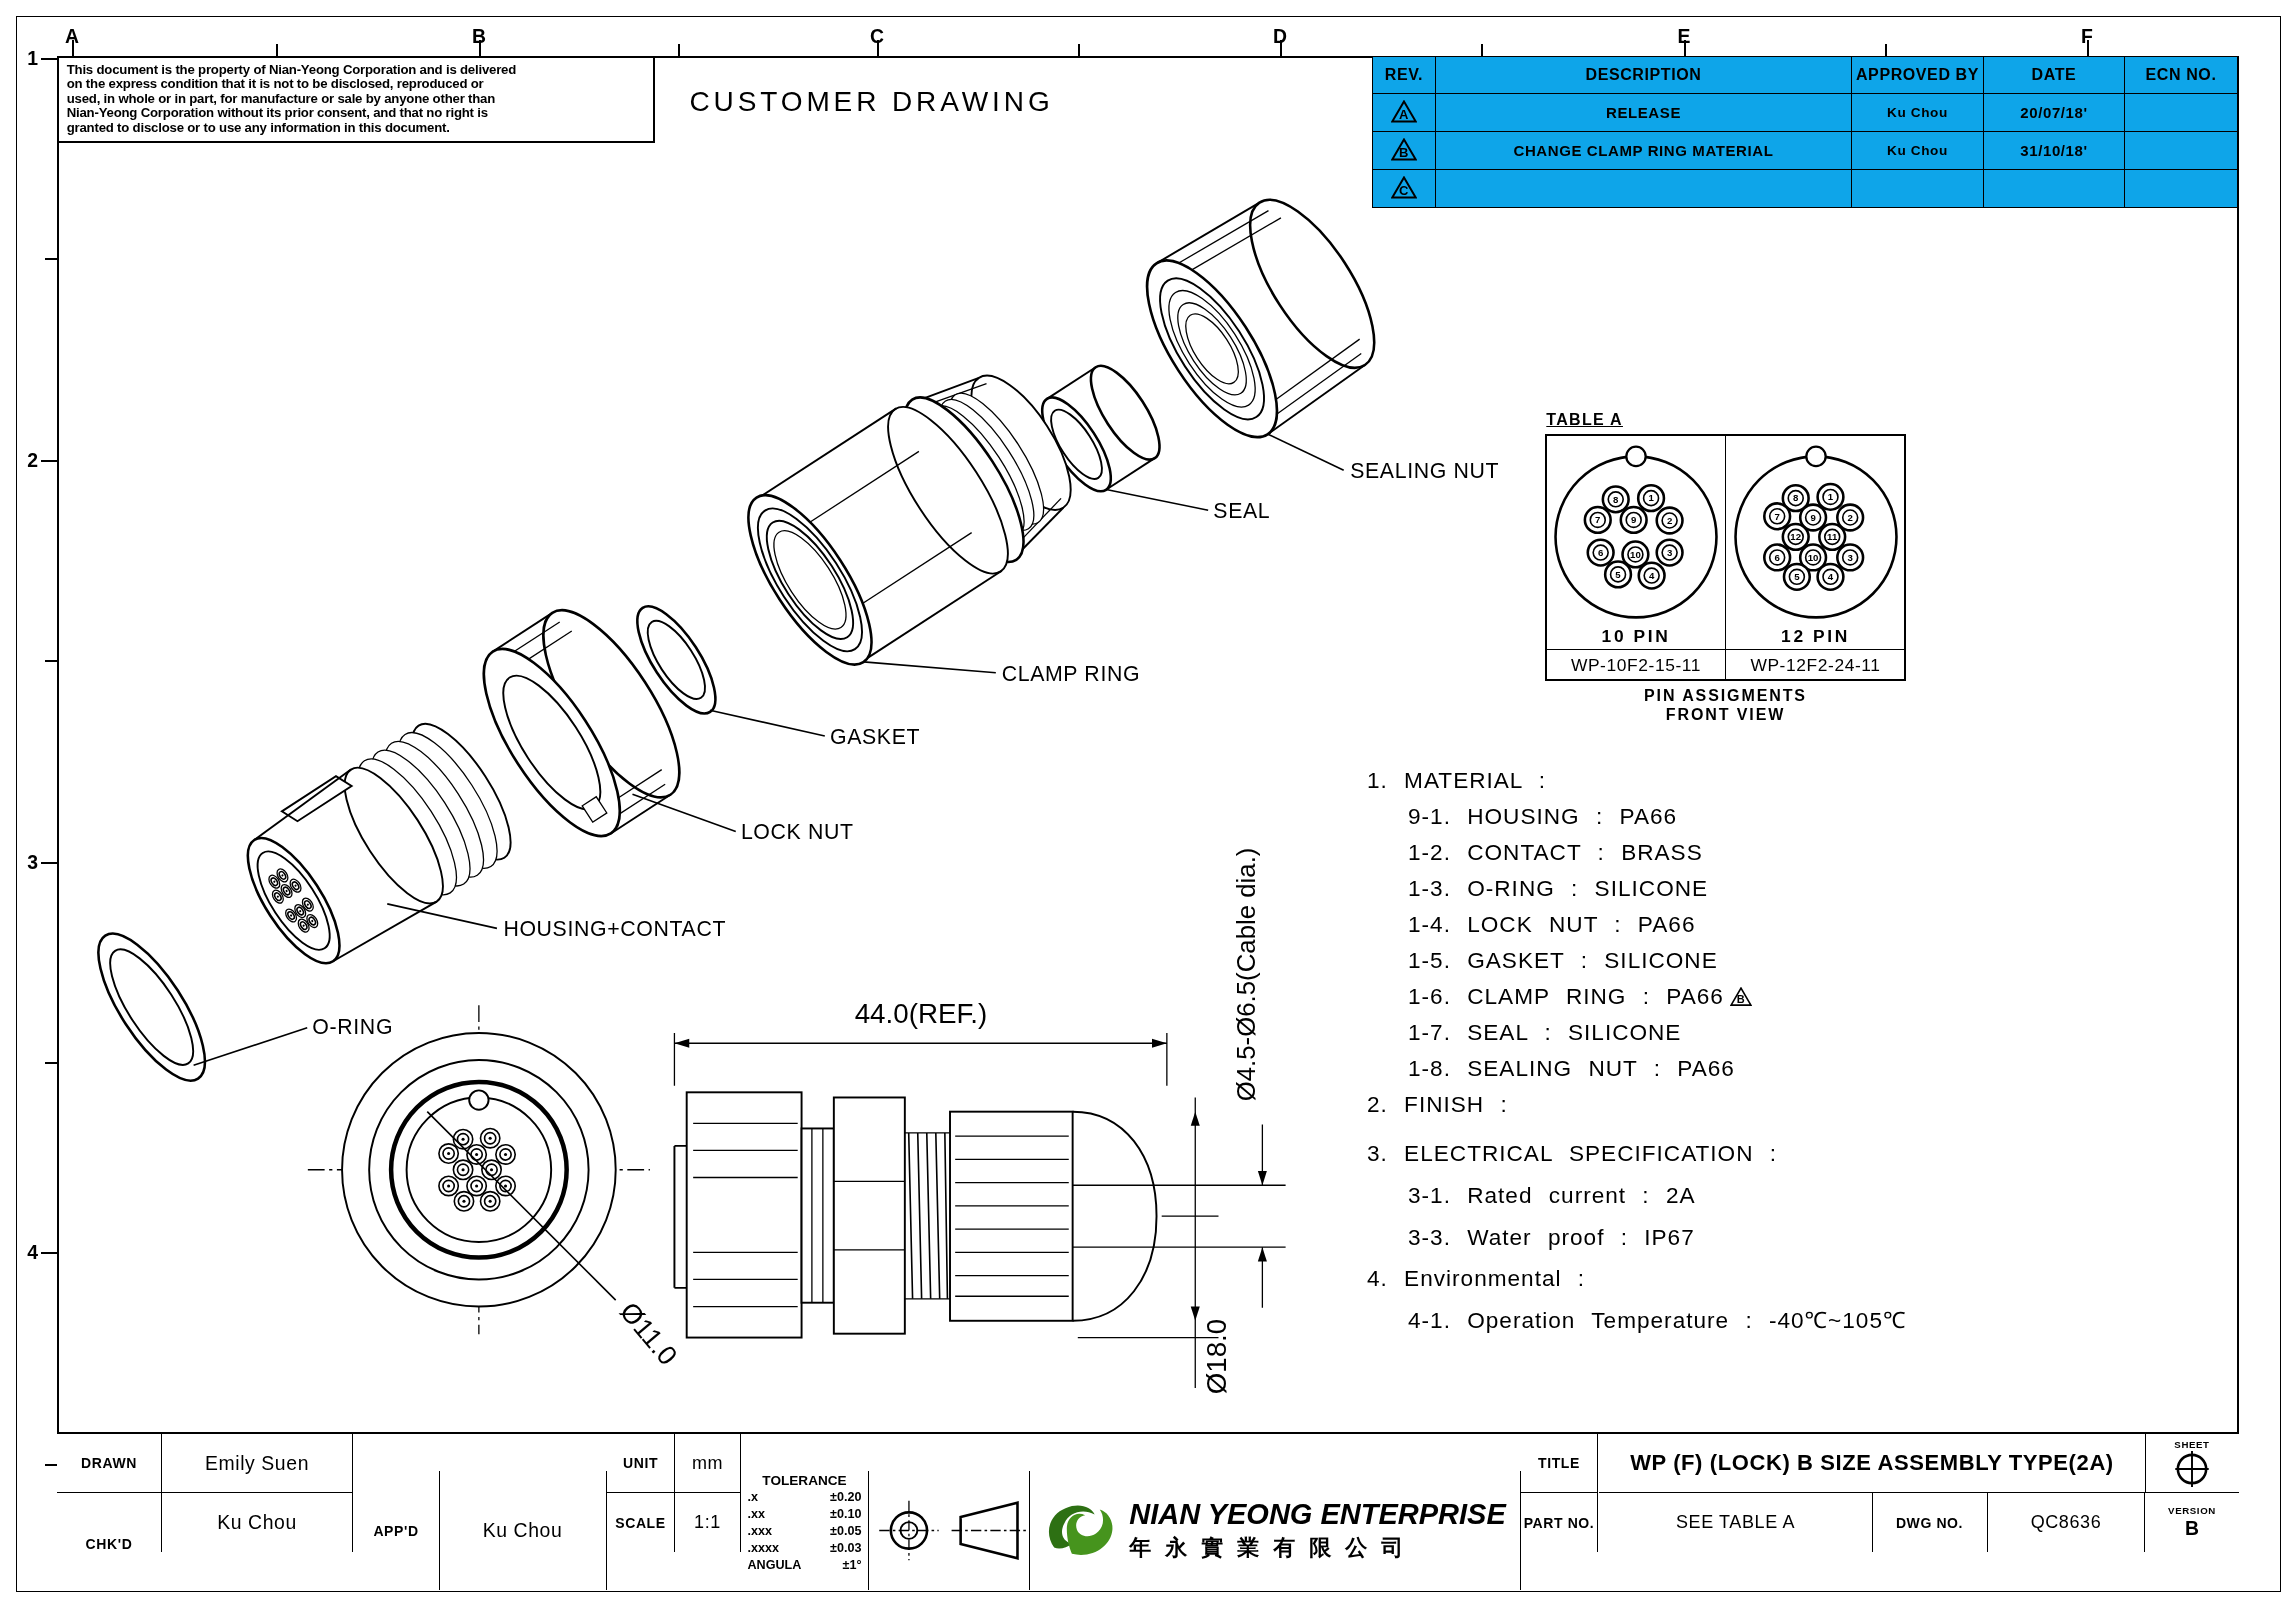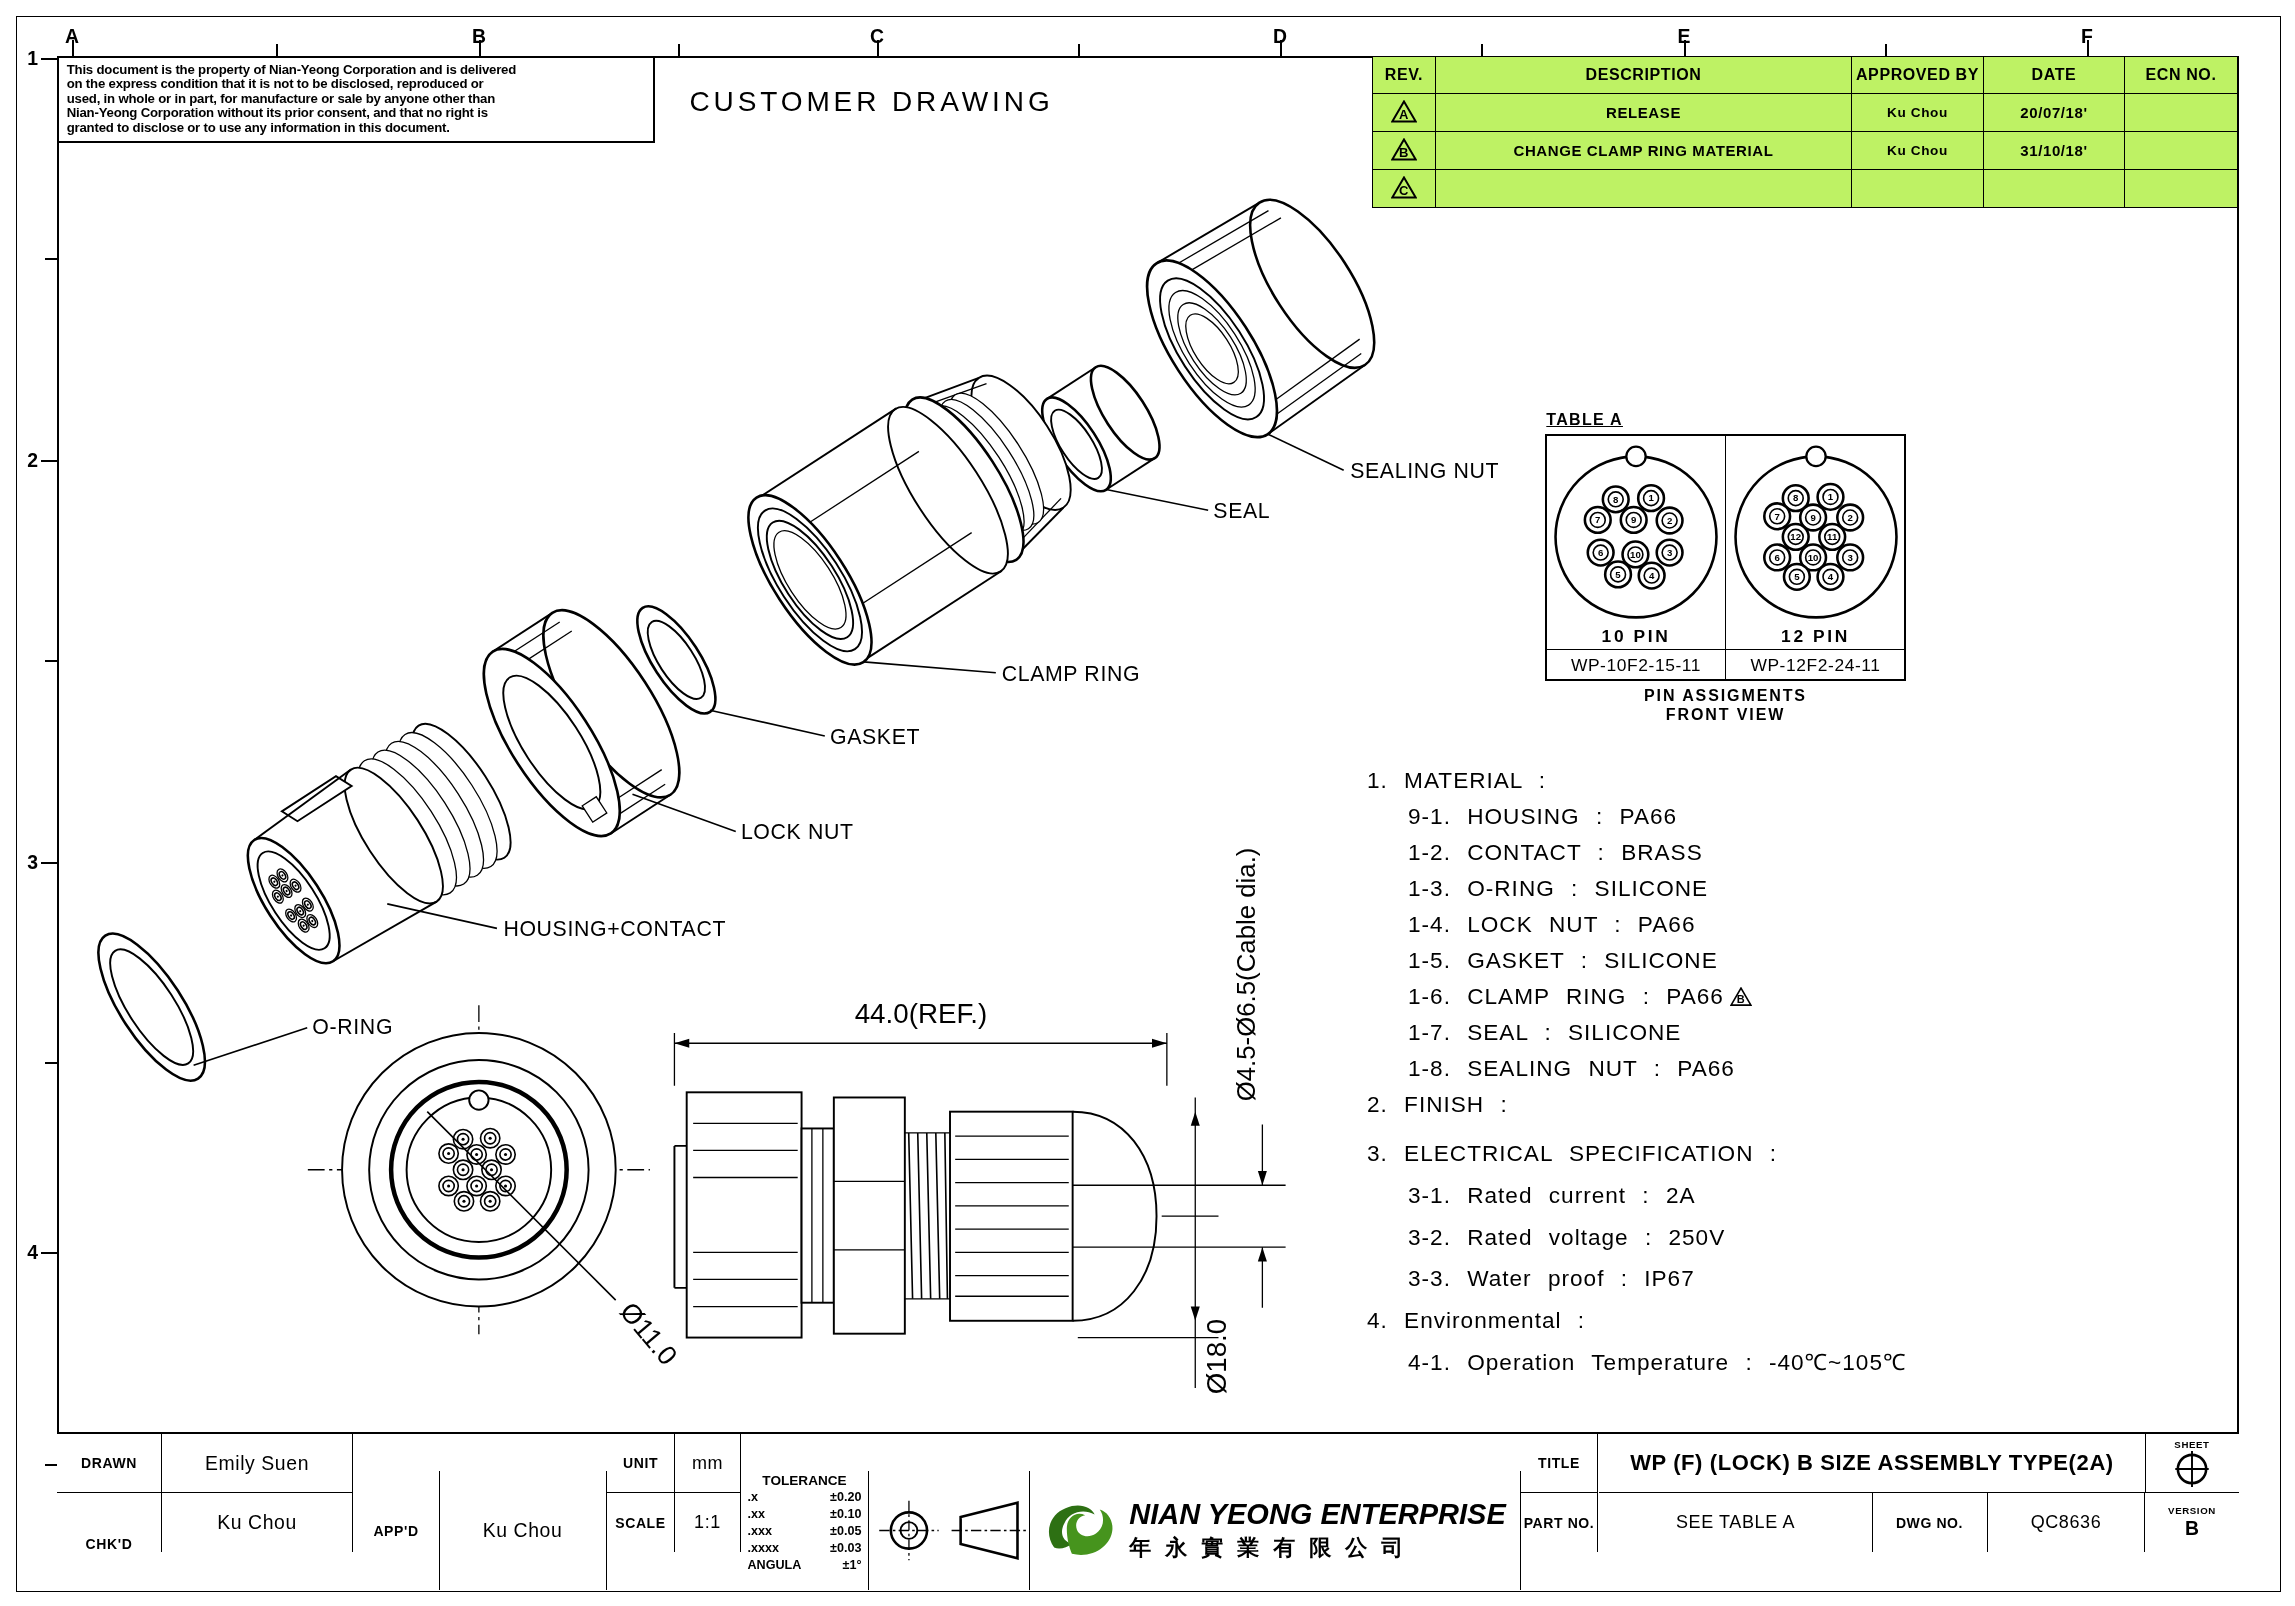--- a/index.html
+++ b/index.html
@@ -21,21 +21,21 @@
 
   
   .notice-box { position:absolute; left:57px; top:56px; width:598px; border:2.6px solid #000; padding:4.5px 7.7px 5.8px 7.7px; background:#fff; }
   .notice-line { font-size:13.2px; font-weight:700; line-height:14.6px; letter-spacing:-0.2px; white-space:nowrap; }
 
   
   .heading { position:absolute; left:678px; top:86px; width:387px; text-align:center;
              font-size:28px; font-weight:500; letter-spacing:3.9px; white-space:nowrap; }
 
   
-  .rev-table { position:absolute; left:1372px; top:56px; border-collapse:collapse; table-layout:fixed; background:#bef264; }
+  .rev-table { position:absolute; left:1372px; top:56px; border-collapse:collapse; table-layout:fixed; background:#0ea5e9; }
   .rev-table th, .rev-table td { border:1.9px solid #000; text-align:center; vertical-align:middle;
       font-weight:700; overflow:hidden; white-space:nowrap; }
   .rev-table th { font-size:16px; height:37px; letter-spacing:0.6px; }
   .rev-table td { font-size:15px; height:38px; letter-spacing:0.6px; }
   .tri-wrap { display:inline-block; }
 
   
   .table-a { position:absolute; left:1545px; top:411px; width:361px; }
   .ta-title { font-size:16px; font-weight:700; text-decoration:underline; letter-spacing:1.3px; margin-left:1.3px; }
   .ta-box { position:relative; margin-top:5.2px; width:361px; height:247px; border:2.6px solid #000; background:#fff; }
@@ -527,21 +527,20 @@
     <div class="spec-line sub"><span>1-5. GASKET : SILICONE</span></div>
     <div class="spec-line sub"><span>1-6. CLAMP RING : PA66</span><svg class="tri-wrap" width="22" height="19.3" viewBox="0 0 40 35" style="font-size:35px">
     <path d="M20 2 L38 33 H2 Z" fill="none" stroke="#000" stroke-width="3"></path>
     <text x="20" y="29" text-anchor="middle" font-size="20" font-weight="700" fill="#000">B</text>
       </svg></div>
     <div class="spec-line sub"><span>1-7. SEAL : SILICONE</span></div>
     <div class="spec-line sub"><span>1-8. SEALING NUT : PA66</span></div>
     <div class="spec-line"><span>2. FINISH :</span></div>
     <div class="spec-line mtbig"><span>3. ELECTRICAL SPECIFICATION :</span></div>
     <div class="spec-line sub mt"><span>3-1. Rated current : 2A</span></div>
-    <div class="spec-line sub mt"><span>3-2. Rated voltage : 250V</span></div>
     <div class="spec-line sub mt"><span>3-3. Water proof : IP67</span></div>
     <div class="spec-line mt"><span>4. Environmental :</span></div>
     <div class="spec-line sub mt"><span>4-1. Operation Temperature : -40℃~105℃</span></div>
   </div>
 
 <div class="title-block">
   <div class="tb-cell r1 bb" style="left:0;width:105px;">
       <span class="tb-label">DRAWN</span>
     </div>
   <div class="tb-cell r1 bb" style="left:105px;width:191px;">

